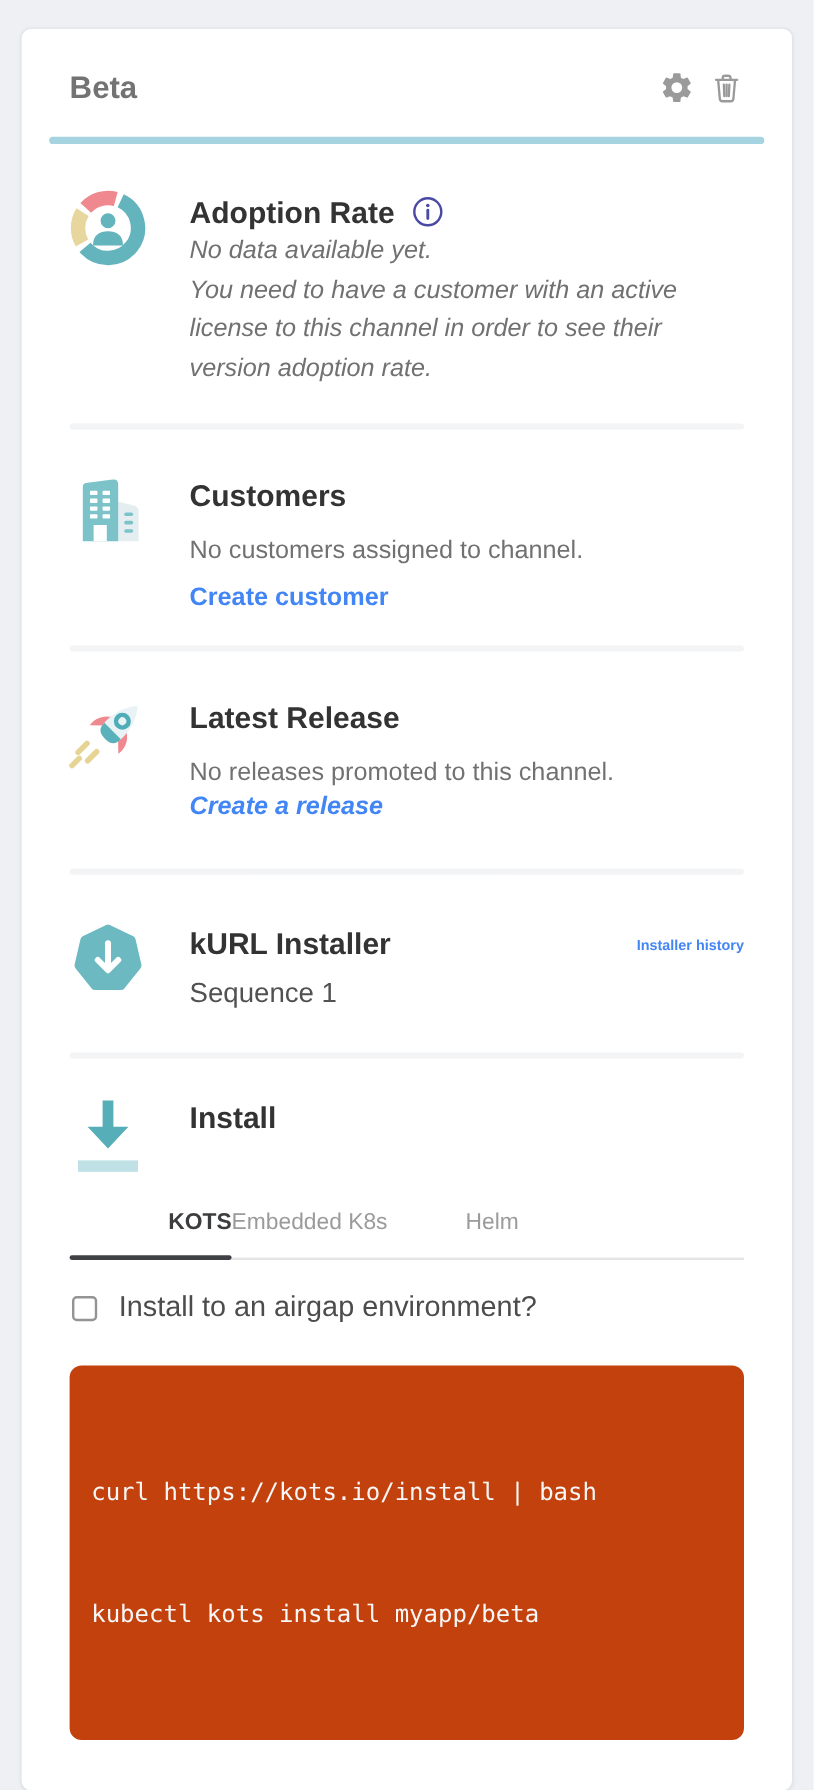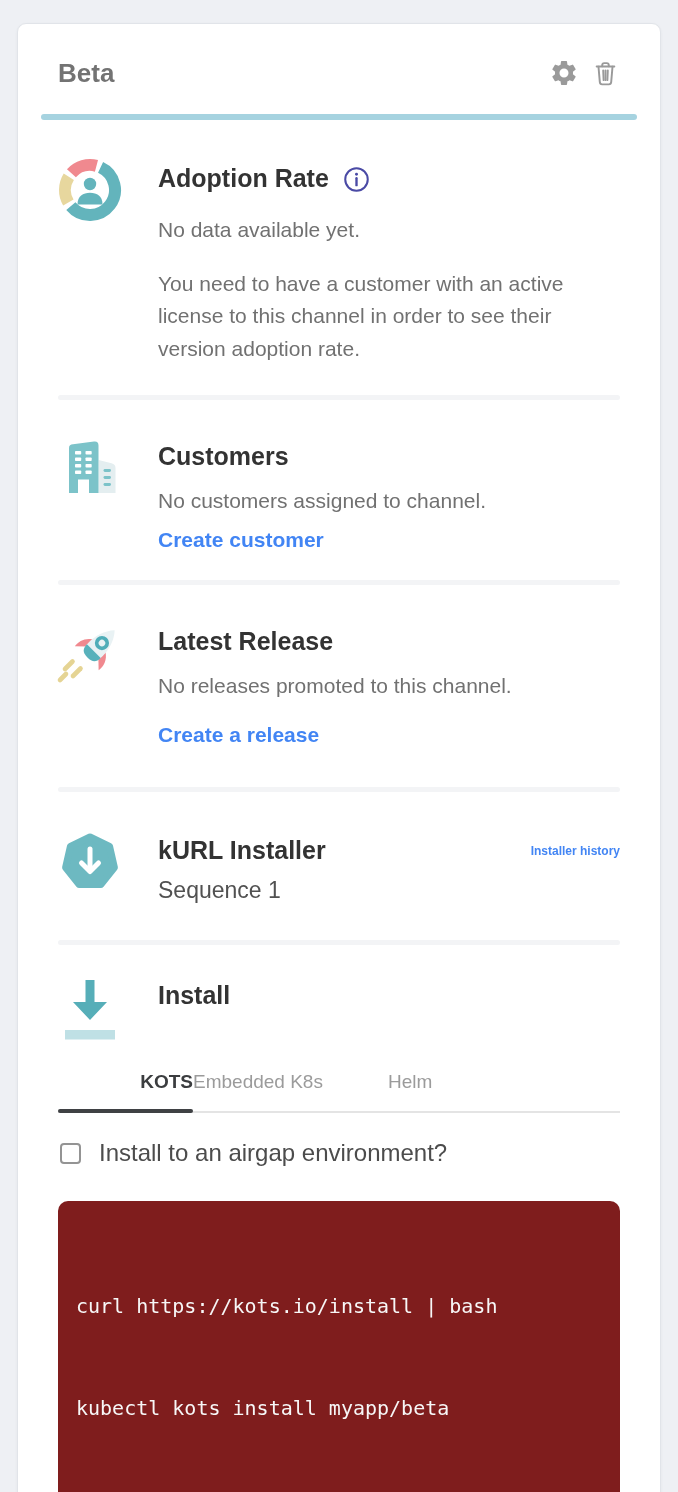--- a/index.html
+++ b/index.html
@@ -23,32 +23,32 @@
   .channel-name { font-size: 26px; font-weight: 700; color: #737373; }
   .header-actions { display: flex; align-items: center; gap: 12px; }
   .icon-btn { background: none; border: none; padding: 0; cursor: pointer; display: flex; align-items: center; }
   .channel-bar { height: 6px; background: #a6d3e0; border-radius: 3px; margin: 22px -17px 0; }
 
   .section { display: flex; align-items: flex-start; }
   .icon-col { flex: 0 0 64px; width: 64px; margin-right: 36px; }
   .content-col { flex: 1 1 auto; min-width: 0; }
   .divider { height: 5px; background: #f3f4f6; border-radius: 2.5px; }
 
-  h2.sec-title { font-size: 25px; font-weight: 700; color: #333333; margin: 5px 0 0; display: flex; align-items: flex-end; gap: 14px; line-height: 1.2; }
+  h2.sec-title { font-size: 25px; font-weight: 700; color: #333333; margin: 5px 0 0; display: flex; align-items: flex-start; gap: 14px; line-height: 1.2; }
   .muted { font-size: 21px; color: #717171; line-height: 1.55; margin: 0; }
   .para { max-width: 430px; }
   .link { font-size: 21px; font-weight: 600; color: #4285f4; text-decoration: none; display: inline-block; cursor: pointer; }
 
   .sec-adoption  { padding: 38px 0 30px; }
   .sec-customers { padding: 36px 0 28px; }
   .sec-release   { padding: 36px 0 40px; }
   .sec-installer { padding: 38px 0 36px; }
   .sec-install   { padding: 30px 0 0; }
 
-  .mt16 { margin-top: 21px; }
+  .mt16 { margin-top: 0; font-style: italic; }
   .mt14 { margin-top: 14px; }
   .mt10 { margin-top: 10px; }
 
   .seq-text { font-size: 23px; color: #515151; margin: 12px 0 0; }
   .history-link { font-size: 12px; margin-top: 14px; white-space: nowrap; }
 
   
   .tabs { display: flex; margin-top: 18px; border-bottom: 2px solid #e4e4e4; }
   .tab { position: relative; font-size: 19px; color: #9b9b9b; padding: 8px 0 18px; text-align: left; cursor: pointer; background: none; border: none; font-family: inherit; }
   .tab-kots { flex: 0 0 135px; text-align: right; padding-left: 16px; }
@@ -58,21 +58,21 @@
   .tab.active::after { content: ""; position: absolute; left: 0; right: 0; bottom: -2px; height: 4px; background: #3f4144; border-radius: 2px; }
 
   
   .airgap-row { display: flex; align-items: center; margin-top: 26px; }
   .checkbox { width: 21px; height: 21px; border: 2px solid #949494; border-radius: 4px; background: #fff; margin-left: 2px; cursor: pointer; flex: 0 0 auto; }
   .airgap-label { font-size: 24px; color: #4c4c4c; margin-left: 18px; }
 
   
   .code-block {
     margin-top: 34px;
-    background: #7f1d1d;
+    background: #c2410c;
     border-radius: 10px;
     padding: 20px 18px;
     font-family: "DejaVu Sans Mono", "Liberation Mono", monospace;
     font-size: 20px;
     line-height: 34px;
     color: #f7f7f7;
     white-space: pre;
     overflow: hidden;
   }
   .code-line { display: block; }

